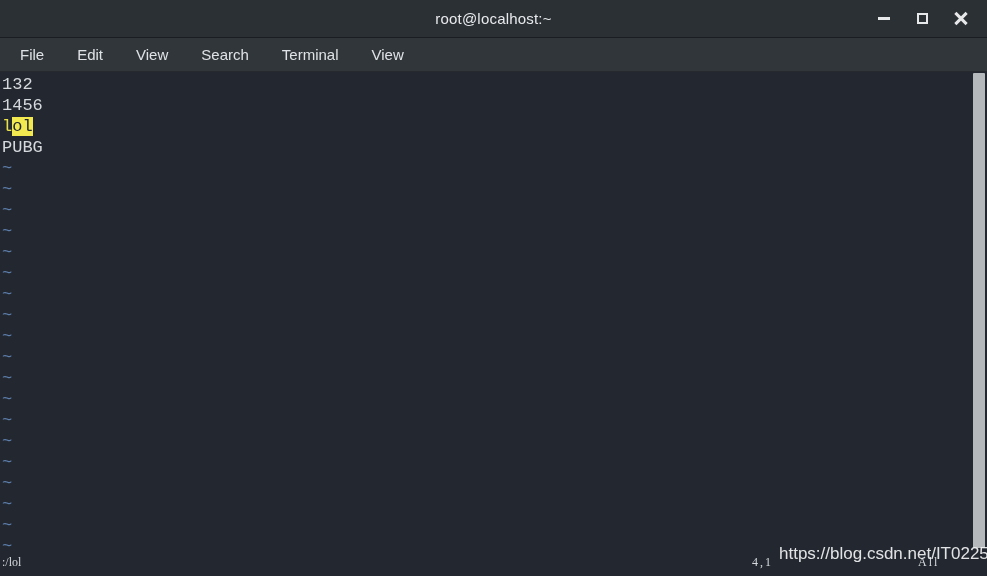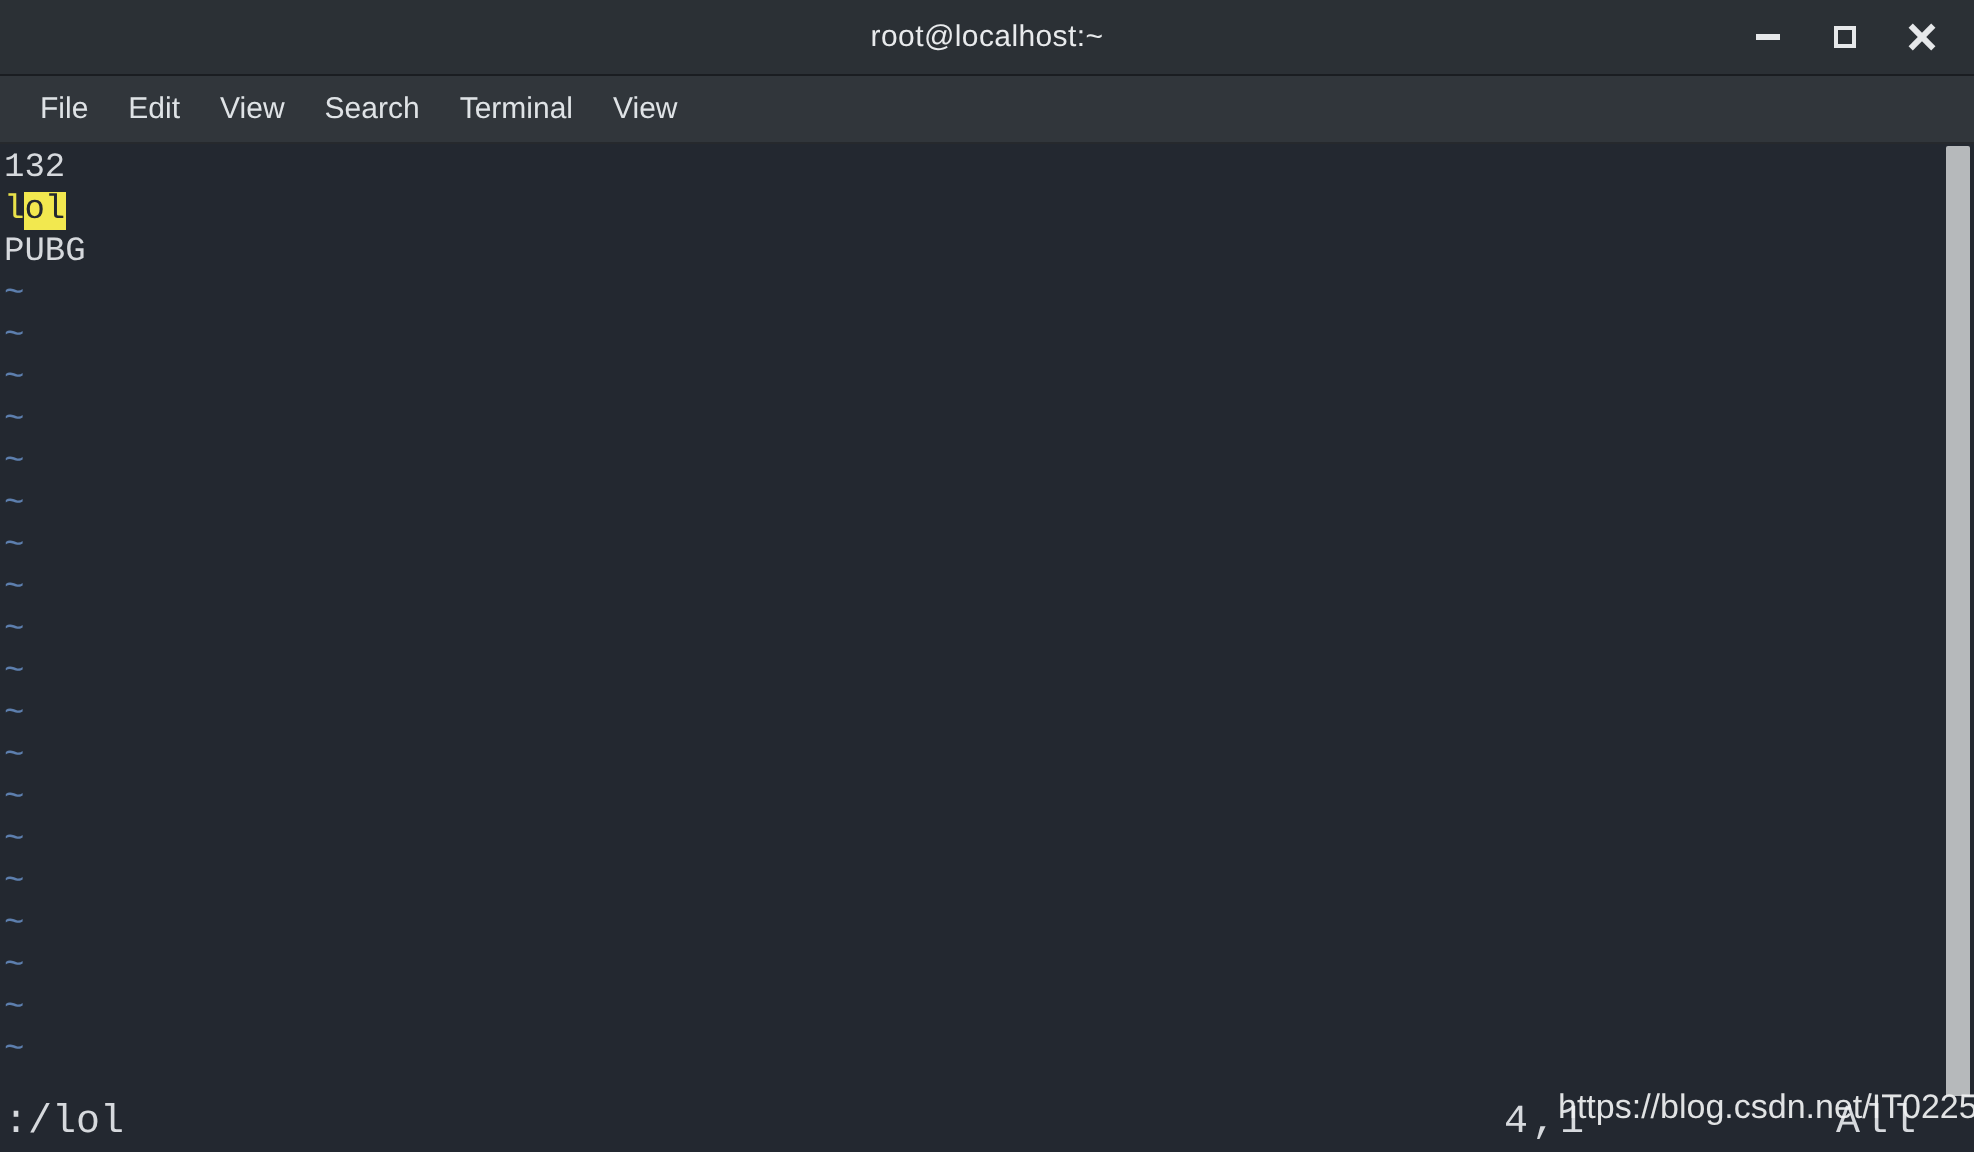--- a/index.html
+++ b/index.html
@@ -92,20 +92,21 @@
     position: absolute;
     left: 0; top: 38px;
     width: 987px;
     height: 34px;
     background: #31363b;
     display: flex;
     align-items: center;
     padding-left: 10px;
     box-sizing: border-box;
     border-bottom: 1px solid #26292d;
+    gap: 13px;
   }
   .menu-item {
     color: #dfe3e6;
     font-size: 15px;
     padding: 3px 10px;
     font-family: "Liberation Sans", sans-serif;
     white-space: nowrap;
   }
 
   
@@ -145,22 +146,22 @@
   }
 
   
   .statusline {
     position: absolute;
     left: 0;
     bottom: 0;
     width: 987px;
     height: 28px;
     line-height: 28px;
-    font-family: Liberation Mono, monospace;
-    font-size: 20px;
+    font-family: Liberation Serif, serif;
+    font-size: 12px;
     color: #d6d9dd;
     background: #232830;
   }
   .status-cmd {
     position: absolute;
     left: 2px;
     top: 0;
     white-space: pre;
   }
   .status-pos {
@@ -235,20 +236,21 @@
     <div class="menu-item">Edit</div>
     <div class="menu-item">View</div>
     <div class="menu-item">Search</div>
     <div class="menu-item">Terminal</div>
     <div class="menu-item">View</div>
   </div>
 
   <div class="terminal">
     <div class="term-lines" id="term-lines">
         <div class="term-line">132</div>
+        <div class="term-line">1456</div>
         <div class="term-line"><span class="seg-match">l</span><span class="seg-cursor">ol</span></div>
         <div class="term-line">PUBG</div>
         <div class="term-line tilde">~</div>
         <div class="term-line tilde">~</div>
         <div class="term-line tilde">~</div>
         <div class="term-line tilde">~</div>
         <div class="term-line tilde">~</div>
         <div class="term-line tilde">~</div>
         <div class="term-line tilde">~</div>
         <div class="term-line tilde">~</div>

